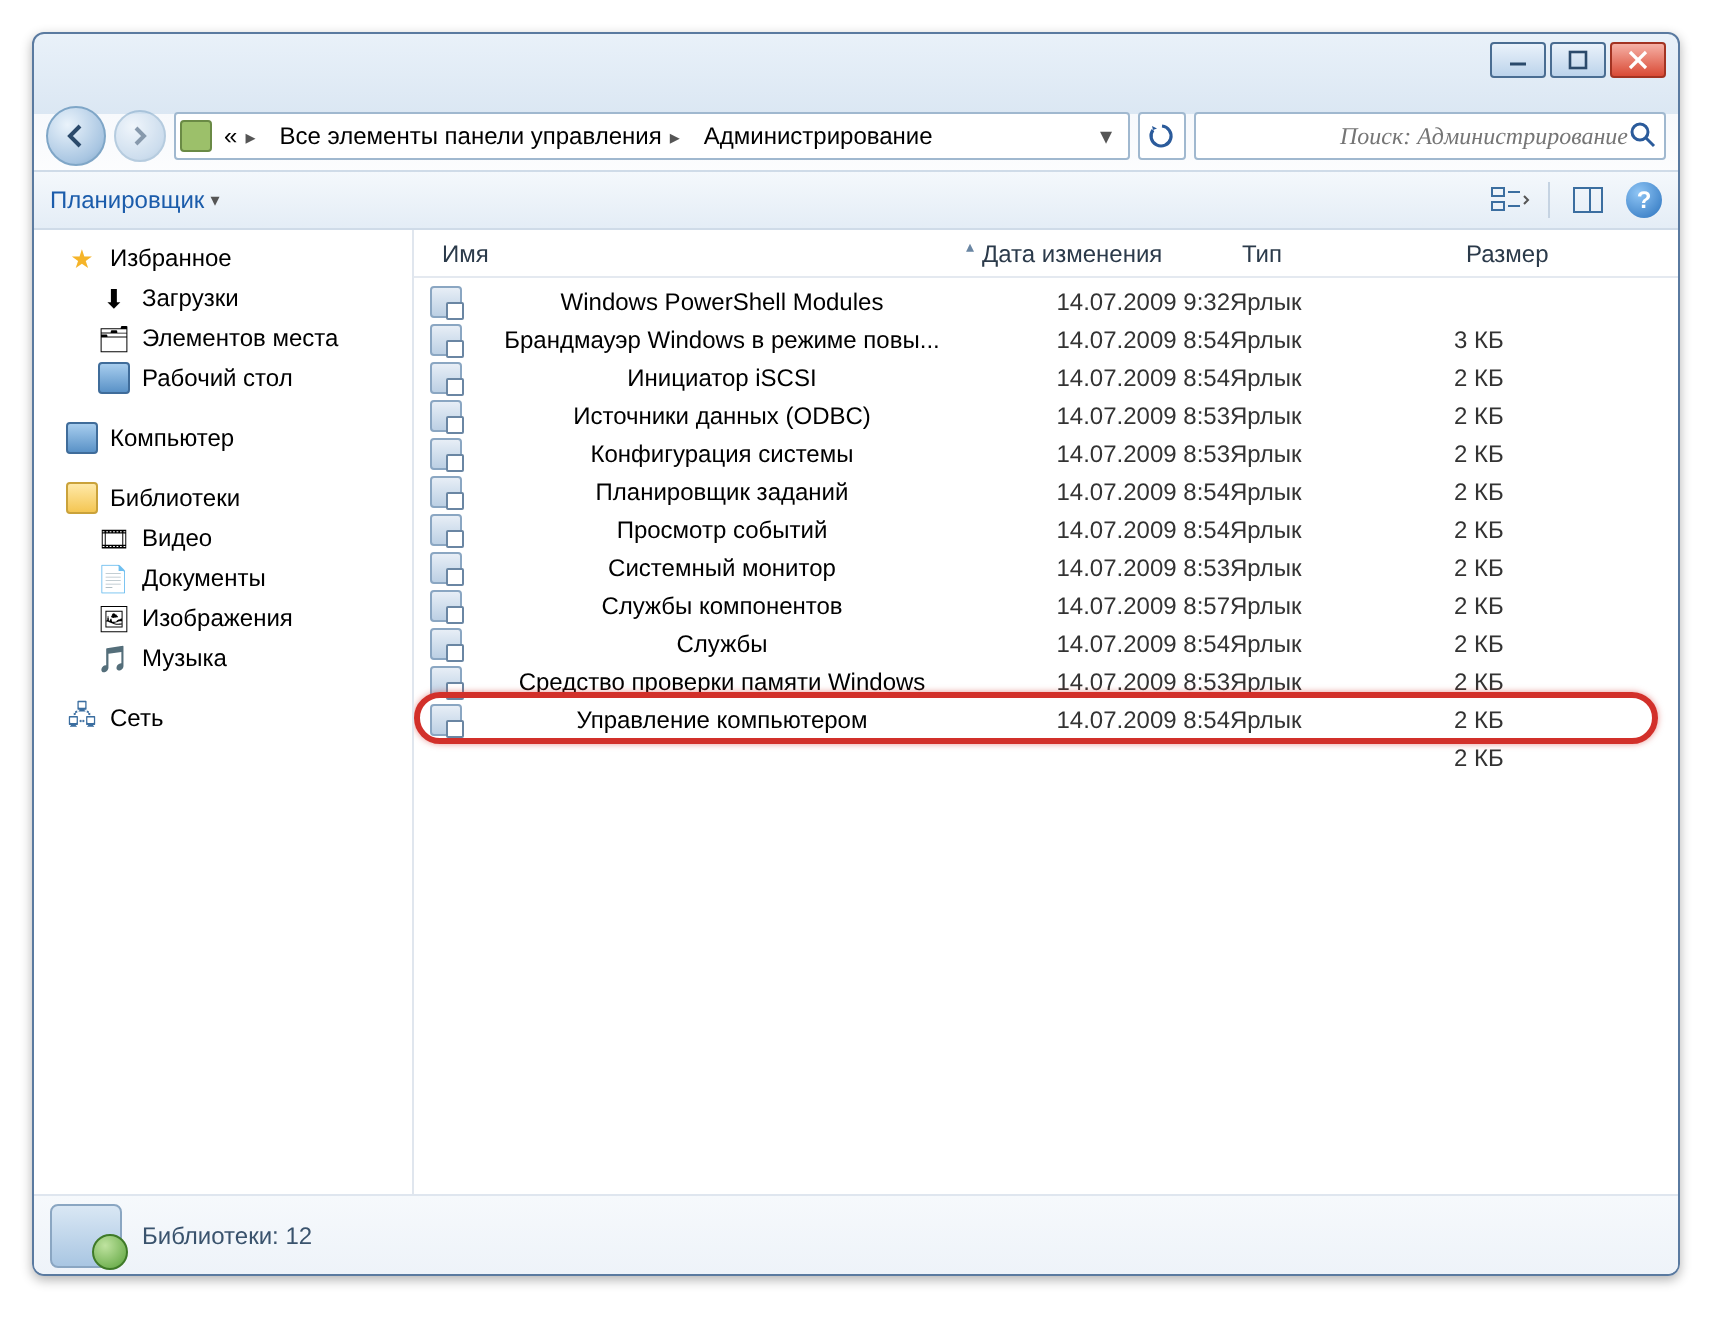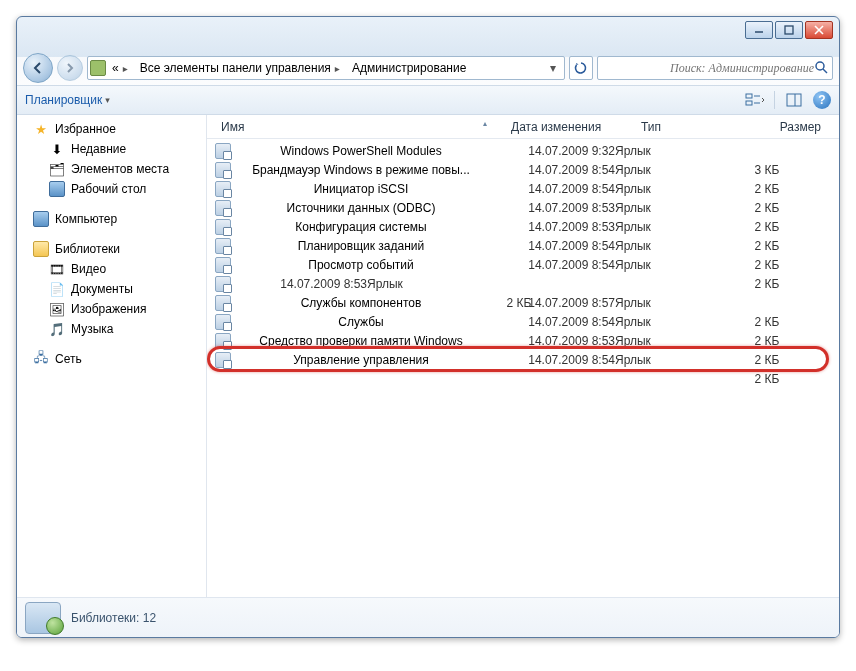--- a/index.html
+++ b/index.html
@@ -62,32 +62,32 @@
   .folder { background:linear-gradient(#ffe9a8,#f4c653); border:1px solid #caa23a; border-radius:2px; }
   .monitor { background:linear-gradient(#a7cdee,#5a92c7); border:1px solid #3f6c9a; border-radius:2px; }
   .net { color:#3b6ea0; }
 
   
   .listpane { flex:1; display:flex; flex-direction:column; min-width:0; }
   .colheads { height:24px; display:flex; align-items:center; border-bottom:1px solid #e4e9f0; padding-left:8px; color:#2b3a4a; }
   .colheads > div { padding:0 6px; cursor:pointer; position:relative; }
   .colheads .sort::after { content:"▴"; position:absolute; top:-1px; right:-2px; font-size:8px; color:#6a86a3; }
   .c-name { width:270px; }
-  .c-date { width:130px;margin-left:20px; }
+  .c-date { width:130px; }
   .c-type { width:112px; }
-  .c-size { width:80px; text-align:right; }
+  .c-size { width:80px; text-align:left; }
 
   .rows { flex:1; overflow:auto; padding:2px 0 2px 8px; position:relative; }
   .row { display:flex; align-items:center; height:19px; cursor:pointer; }
   .ricon { width:16px; height:16px; margin-right:6px; background:linear-gradient(#e7eef6,#bcd0e4); border:1px solid #8aa6c2; border-radius:2px; position:relative; flex:0 0 16px; }
   .ricon::after { content:""; position:absolute; right:-2px; bottom:-2px; width:7px; height:7px; background:#fff; border:1px solid #6a86a3; border-radius:1px; }
   .r-name { width:248px; overflow:hidden; text-overflow:ellipsis; white-space:nowrap;text-align:center; }
   .r-date { width:130px; color:#333;text-align:right; }
   .r-type { width:112px; color:#333; }
-  .r-size { width:80px; text-align:center; color:#333;margin-top:38px; }
+  .r-size { width:80px; text-align:left; color:#333;margin-top:38px; }
 
   .highlight-ring {
     position:absolute; left:0; right:10px; height:26px;
     border:3px solid #d2302a; border-radius:14px; pointer-events:none;
     box-shadow: 0 0 3px rgba(210,48,42,.5);
   }
 
   
   .statusbar { height:40px; border-top:1px solid #dfe6ef; background:linear-gradient(#f6f9fc,#eef3f9); display:flex; align-items:center; padding:0 8px; gap:10px; }
   .sb-icon { width:36px; height:32px; background:linear-gradient(#d9e7f4,#a9c6e2); border:1px solid #8aa6c2; border-radius:4px; position:relative; }
@@ -182,21 +182,21 @@
   <div class="body">
 
     <div class="sidebar">
       <div class="tree-group">
         <div class="tree-head">
           <span class="ticon star">★</span>
           <span>Избранное</span>
         </div>
         <div class="tree-item">
               <span class="ticon">⬇</span>
-              <span>Недавние</span>
+              <span>Загрузки</span>
             </div>
         <div class="tree-item">
               <span class="ticon">🗂</span>
               <span>Элементов места</span>
             </div>
         <div class="tree-item">
               <span class="ticon monitor"></span>
               <span>Рабочий стол</span>
             </div>
       </div>
@@ -288,20 +288,21 @@
             </div>
             <div class="row">
               <span class="ricon"></span>
               <span class="r-name">Просмотр событий</span>
               <span class="r-date">14.07.2009 8:54</span>
               <span class="r-type">Ярлык</span>
               <span class="r-size">2 КБ</span>
             </div>
             <div class="row">
               <span class="ricon"></span>
+              <span class="r-name">Системный монитор</span>
               <span class="r-date">14.07.2009 8:53</span>
               <span class="r-type">Ярлык</span>
               <span class="r-size">2 КБ</span>
             </div>
             <div class="row">
               <span class="ricon"></span>
               <span class="r-name">Службы компонентов</span>
               <span class="r-date">14.07.2009 8:57</span>
               <span class="r-type">Ярлык</span>
               <span class="r-size">2 КБ</span>
@@ -315,21 +316,21 @@
             </div>
             <div class="row">
               <span class="ricon"></span>
               <span class="r-name">Средство проверки памяти Windows</span>
               <span class="r-date">14.07.2009 8:53</span>
               <span class="r-type">Ярлык</span>
               <span class="r-size">2 КБ</span>
             </div>
             <div class="row">
               <span class="ricon"></span>
-              <span class="r-name">Управление управления</span>
+              <span class="r-name">Управление компьютером</span>
               <span class="r-date">14.07.2009 8:54</span>
               <span class="r-type">Ярлык</span>
               <span class="r-size">2 КБ</span>
             </div>
             <div class="highlight-ring" style="top: 207px;"></div>
           </div>
     </div>
   </div>
 
   <div class="statusbar">

